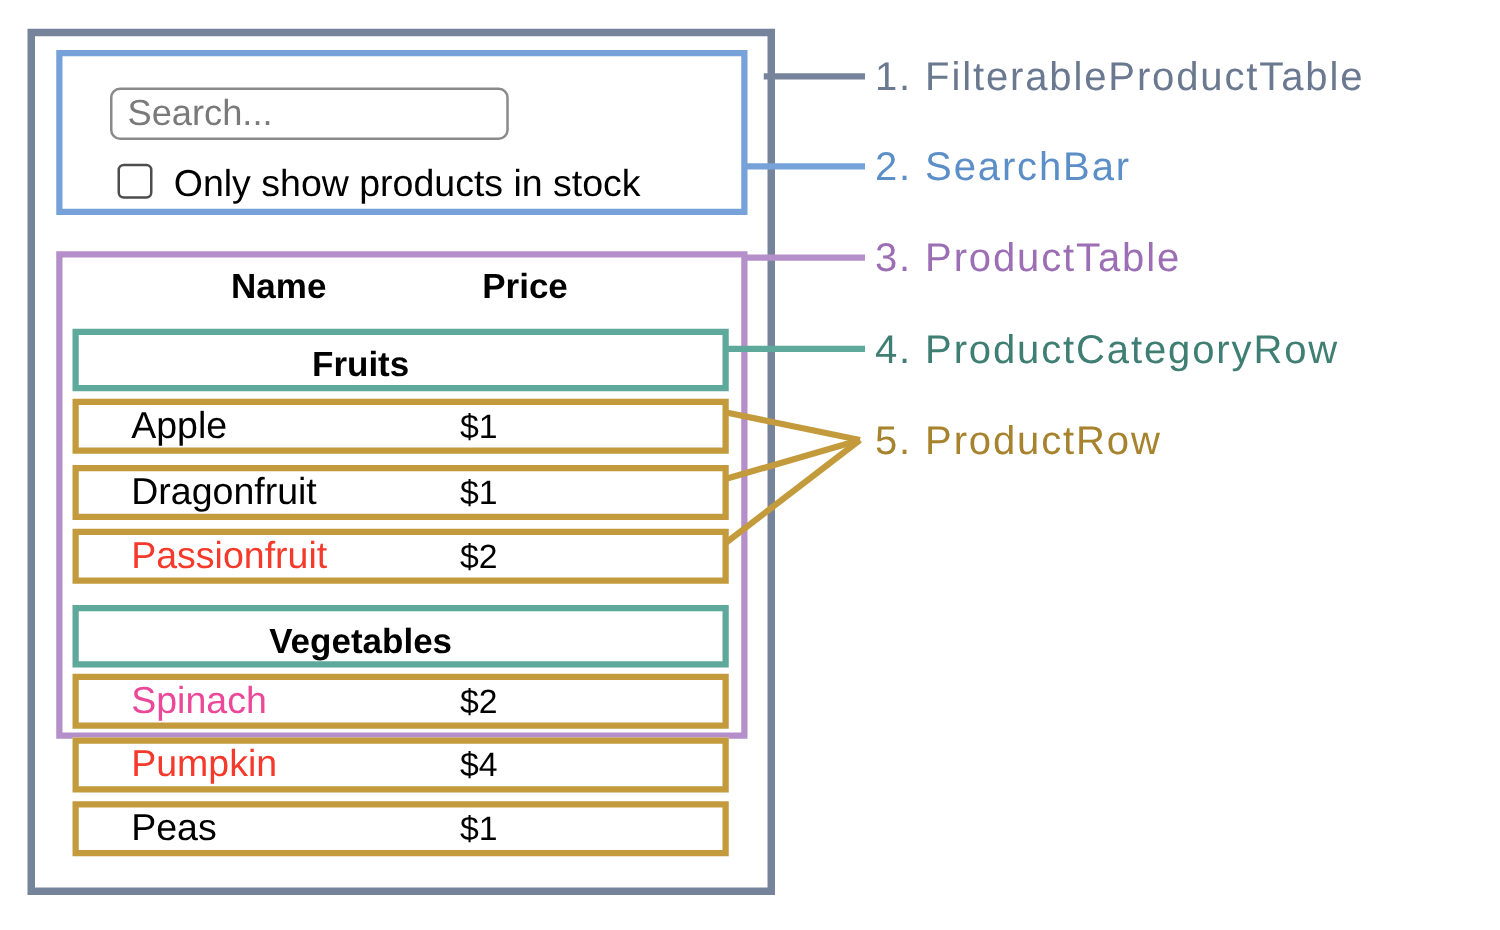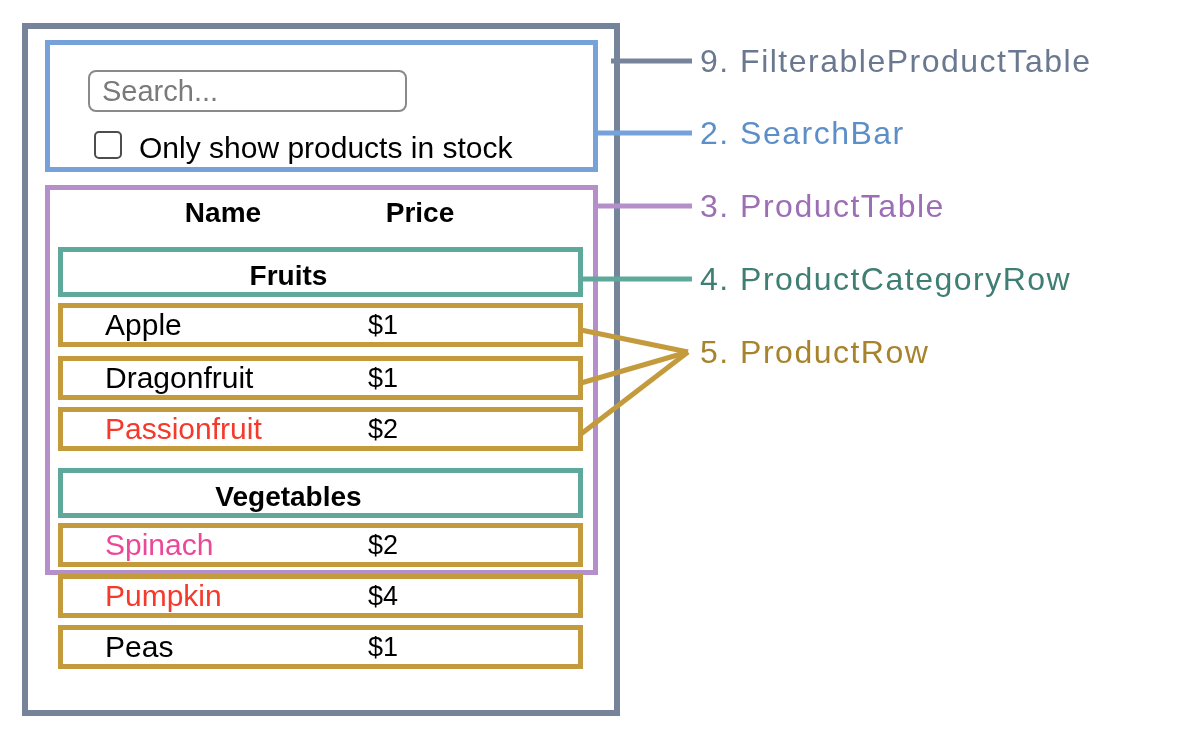--- a/index.html
+++ b/index.html
@@ -50,21 +50,21 @@
     border: 2px solid #4d4d4d;
     border-radius: 5px;
     background: #ffffff;
     flex: 0 0 auto;
     cursor: pointer;
   }
   .checkbox-label { font-size: 30px; color: #000000; white-space: nowrap; }
 
   
   .table-box {
-    left: 17px; top: 156px; width: 553px; height: 390px;
+    left: 17px; top: 172px; width: 553px; height: 390px;
     border: 5px solid var(--table);
   }
   .col-header {
     position: absolute; top: 7px; width: 120px;
     text-align: center;
     font-size: 28px; font-weight: bold; color: #000000;
   }
   .col-header.name  { left: 113px; }
   .col-header.price { left: 310px; }
 
@@ -177,21 +177,21 @@
         <span class="product-price">$4</span>
       </div>
 
       <div class="product-row r6">
         <span class="product-name" style="color: rgb(0, 0, 0);">Peas</span>
         <span class="product-price">$1</span>
       </div>
     </div>
   </div>
 
-  <div class="comp-label l1">9. FilterableProductTable</div>
+  <div class="comp-label l1">1. FilterableProductTable</div>
   <div class="comp-label l2">2. SearchBar</div>
   <div class="comp-label l3">3. ProductTable</div>
   <div class="comp-label l4">4. ProductCategoryRow</div>
   <div class="comp-label l5">5. ProductRow</div>
 
   <svg class="connectors" viewBox="0 0 1200 744" xmlns="http://www.w3.org/2000/svg">
     <line class="ln ln-outer" x1="611" y1="61" x2="692" y2="61"></line>
     <line class="ln ln-search" x1="594" y1="133" x2="692" y2="133"></line>
     <line class="ln ln-table" x1="594" y1="206" x2="692" y2="206"></line>
     <line class="ln ln-category" x1="581" y1="279" x2="692" y2="279"></line>

